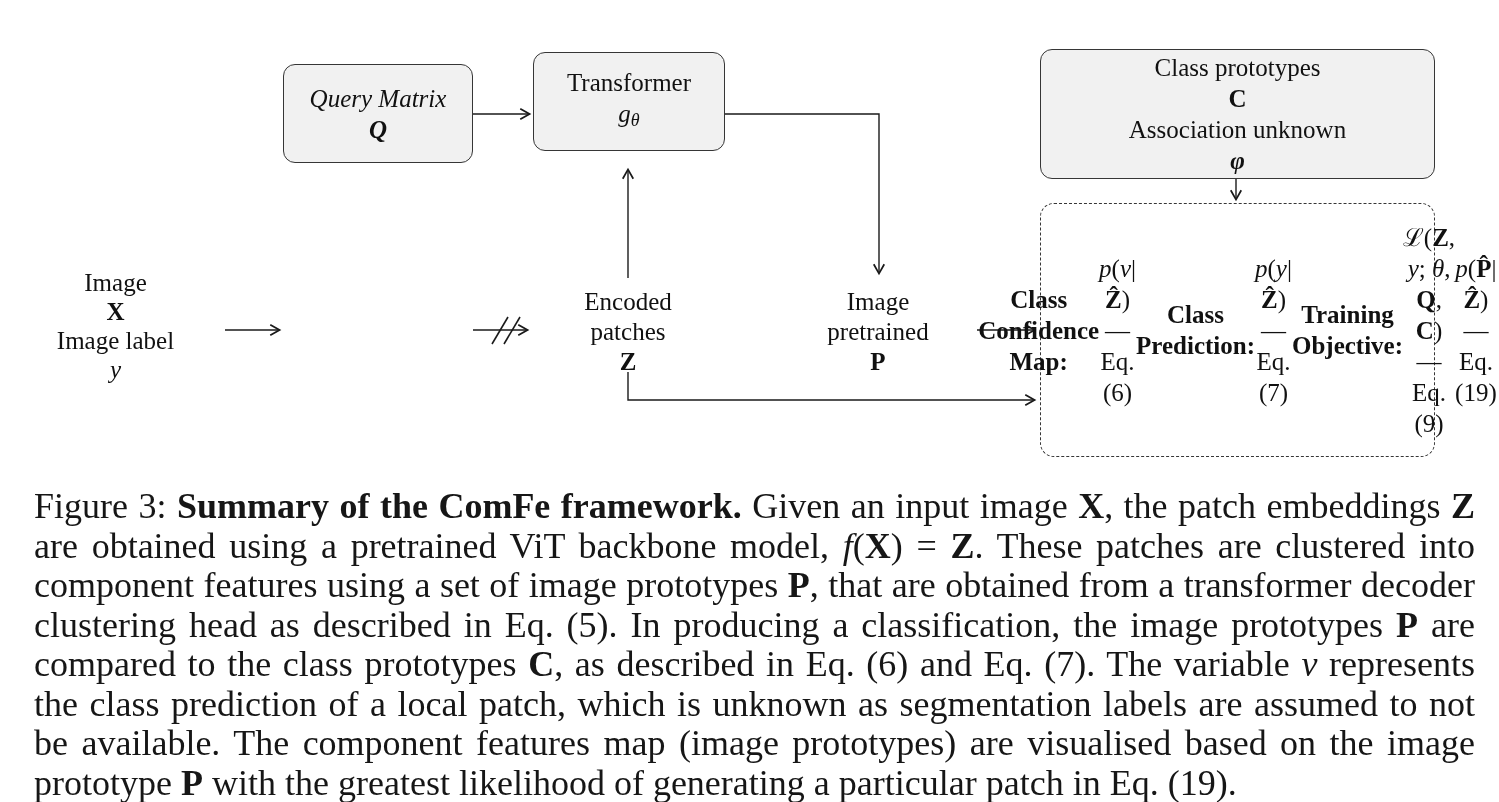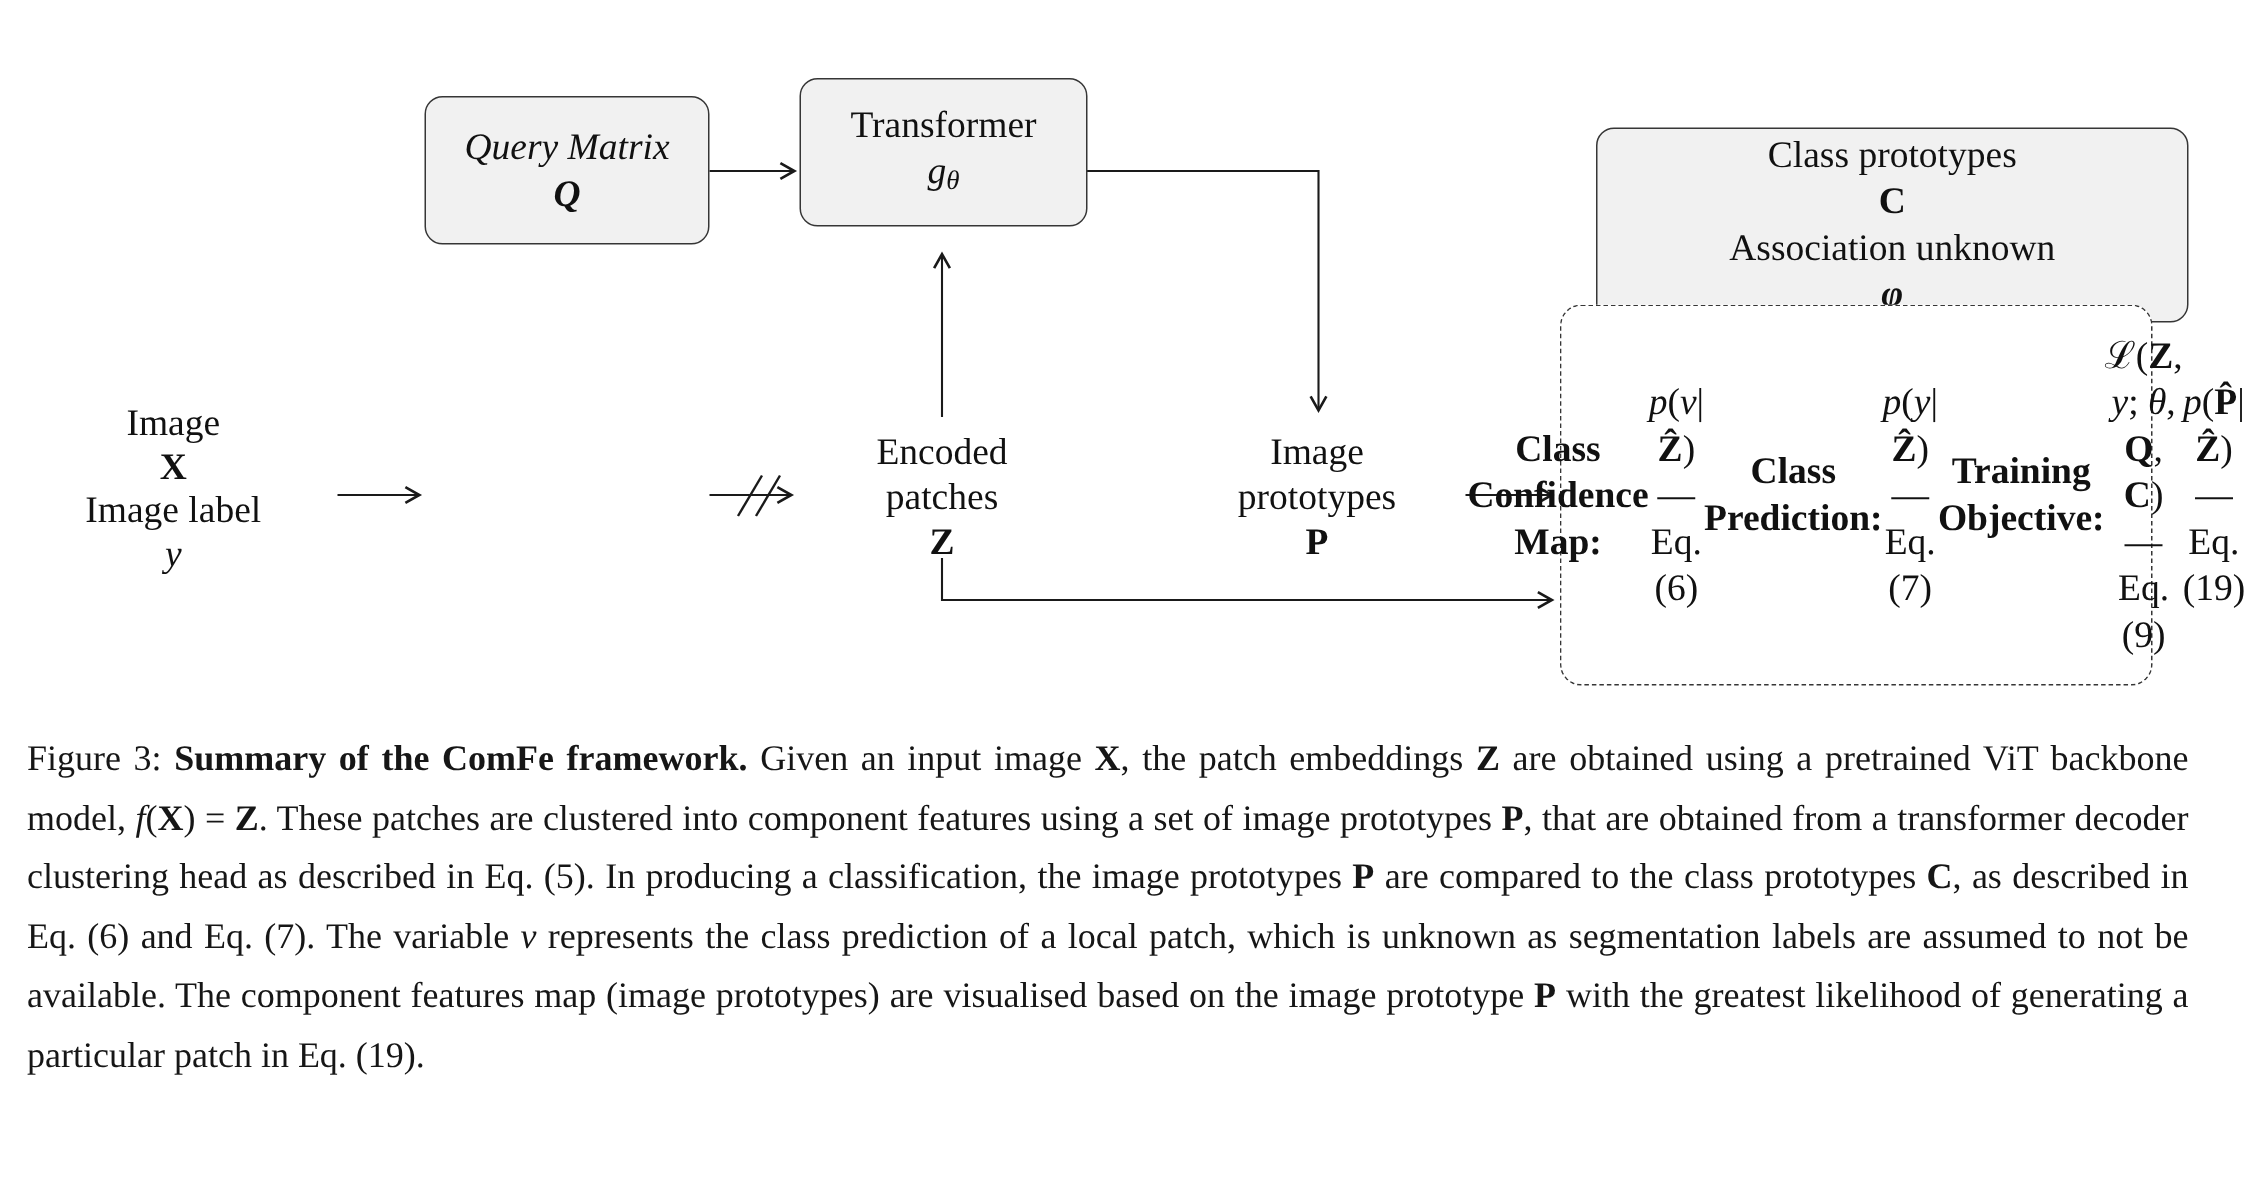--- a/index.html
+++ b/index.html
@@ -19,22 +19,22 @@
     text-align:center;font-size:25px;line-height:31px;
   }
   .label-block{position:absolute;text-align:center;font-size:25px;}
   .b{font-weight:bold;}
   .i{font-style:italic;}
   .seg-b{font-weight:bold;}
   .seg-i{font-style:italic;}
   .seg-sub{font-size:72%;vertical-align:-0.22em;}
   .entry-title{font-weight:bold;}
   .caption{
-    position:absolute;left:18px;top:487px;width:1441px;
-    font-size:24px;line-height:39.5px;text-align:justify;color:#161616;
+    position:absolute;left:34px;top:487px;width:1441px;
+    font-size:36px;line-height:39.5px;text-align:justify;color:#161616;
   }
 </style>
 </head>
 <body>
 
 <div class="page">
 
   <svg class="arrows" width="1499" height="470" viewBox="0 0 1499 470">
     <defs>
       <marker id="arr" viewBox="0 0 12 12" refX="9" refY="6" markerWidth="10" markerHeight="10" orient="auto-start-reverse">
@@ -56,21 +56,21 @@
   <div class="box" style="left:283px;top:64px;width:188px;height:97px;font-style:italic;">
     <div>Query Matrix</div>
     <div class="b">Q</div>
   </div>
 
   <div class="box" style="left:533px;top:52px;width:190px;height:97px;">
     <div>Transformer</div>
     <div><span class="seg-i">g</span><span class="seg-i seg-sub">θ</span></div>
   </div>
 
-  <div class="box" style="left:1064px;top:49px;width:393px;height:128px;margin-top:36px;">
+  <div class="box" style="left:1040px;top:49px;width:393px;height:128px;">
     <div>Class prototypes</div>
     <div class="b">C</div>
     <div>Association unknown</div>
     <div class="b i">φ</div>
   </div>
 
 
   <div class="dashedbox" style="left:1040px;top:203px;width:393px;height:252px;">
     <div class="entry-title">Class Confidence Map:</div>
     <div><span class="seg-i">p</span><span>(</span><span class="seg-i">ν</span><span>|</span><span class="seg-b">Ẑ</span><span>) — Eq. (6)</span></div>
@@ -89,19 +89,19 @@
   </div>
 
   <div class="label-block" style="left:553px;top:287px;width:150px;line-height:30px;">
     <div>Encoded</div>
     <div>patches</div>
     <div class="b">Z</div>
   </div>
 
   <div class="label-block" style="left:793px;top:287px;width:170px;line-height:30px;">
     <div>Image</div>
-    <div>prototypes</div>
+    <div>pretrained</div>
     <div class="b">P</div>
   </div>
 
   <div class="caption"><span>Figure 3: </span><span class="seg-b">Summary of the ComFe framework.</span><span> Given an input image </span><span class="seg-b">X</span><span>, the patch embeddings </span><span class="seg-b">Z</span><span> are obtained using a pretrained ViT backbone model, </span><span class="seg-i">f</span><span>(</span><span class="seg-b">X</span><span>) = </span><span class="seg-b">Z</span><span>. These patches are clustered into component features using a set of image prototypes </span><span class="seg-b">P</span><span>, that are obtained from a transformer decoder clustering head as described in Eq. (5). In producing a classification, the image prototypes </span><span class="seg-b">P</span><span> are compared to the class prototypes </span><span class="seg-b">C</span><span>, as described in Eq. (6) and Eq. (7). The variable </span><span class="seg-i">ν</span><span> represents the class prediction of a local patch, which is unknown as segmentation labels are assumed to not be available. The component features map (image prototypes) are visualised based on the image prototype </span><span class="seg-b">P</span><span> with the greatest likelihood of generating a particular patch in Eq. (19).</span></div>
 
 </div>
 
 </body></html>

